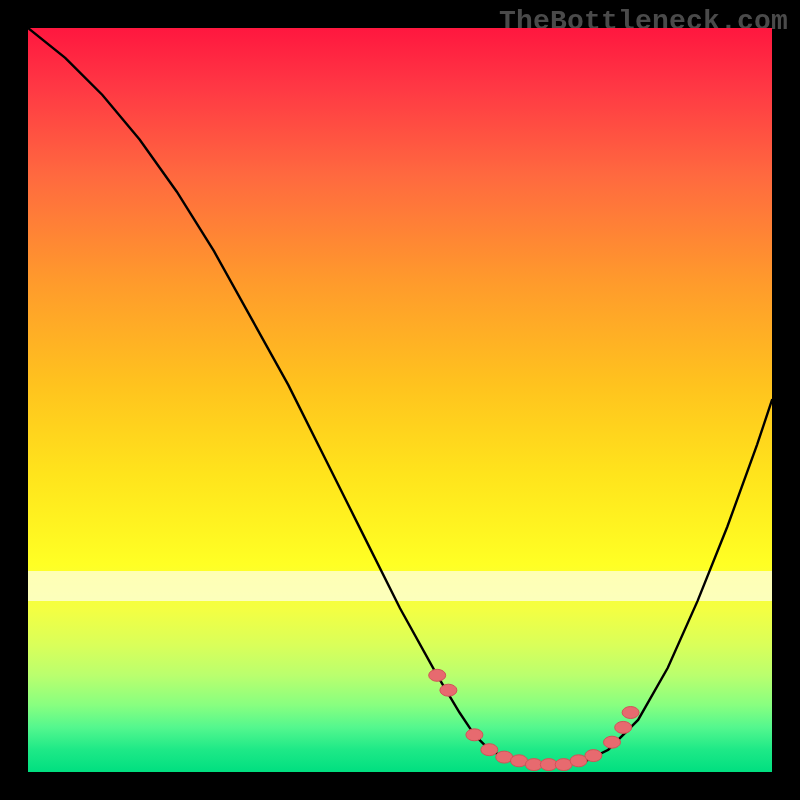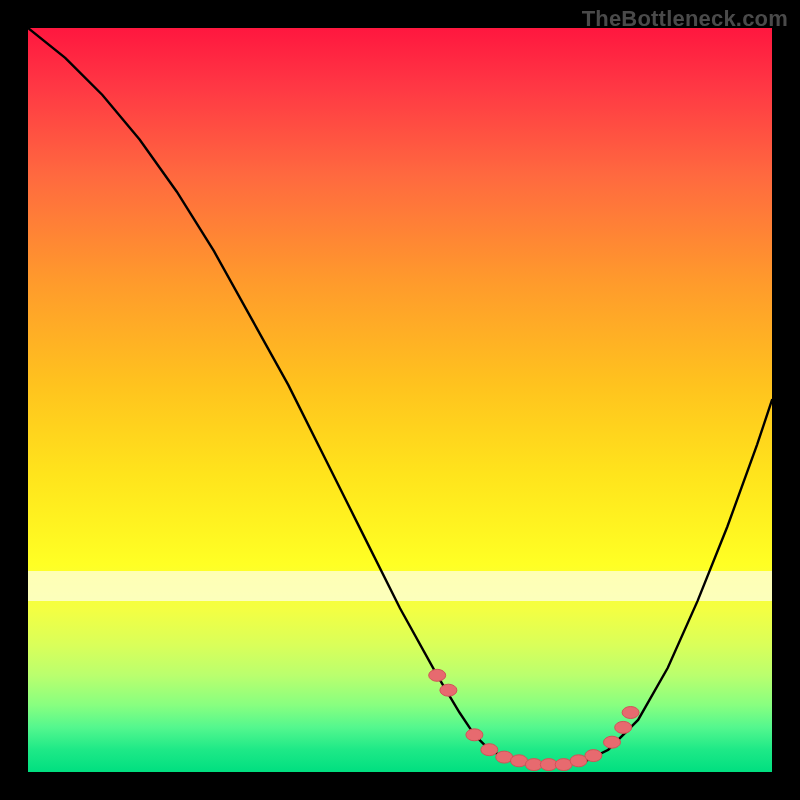--- a/index.html
+++ b/index.html
@@ -15,23 +15,24 @@
     position: relative;
     width: 800px;
     height: 800px;
     background: #000;
   }
   .attribution {
     position: absolute;
     top: 6px;
     right: 12px;
     color: #4a4a4a;
-    font-size: 22px;
+    font-size: 28px;
     font-weight: 600;
     letter-spacing: 0.2px;
+    font-family: Liberation Mono, monospace;
   }
   .plot-area {
     position: absolute;
     left: 28px;
     top: 28px;
     width: 744px;
     height: 744px;
     overflow: hidden;
   }
   .gradient-bg {

